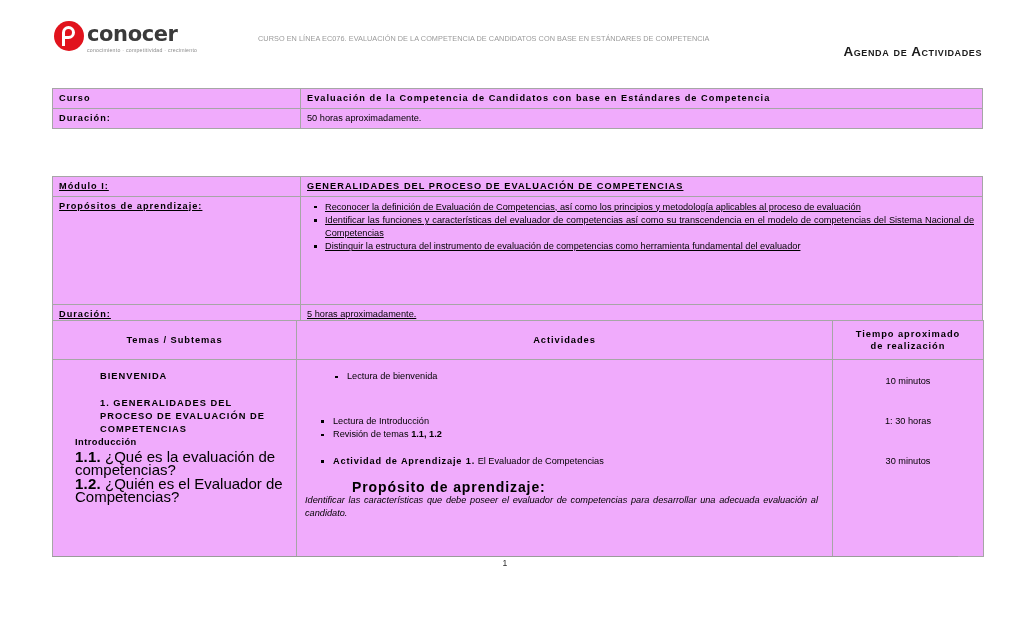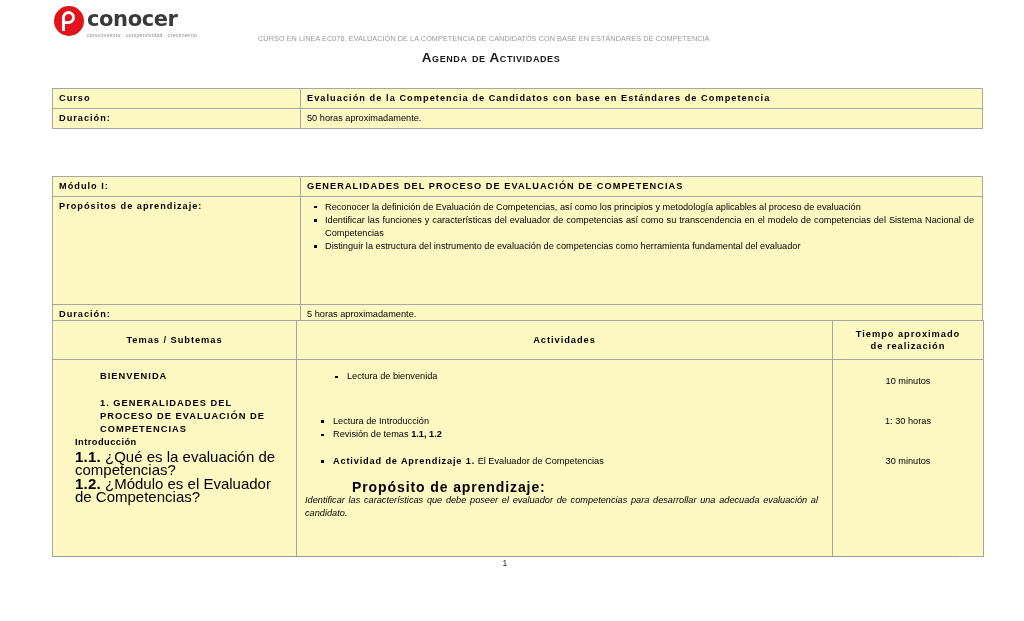--- a/index.html
+++ b/index.html
@@ -27,21 +27,21 @@
   .header {
     position: absolute;
     left: 0;
     top: 0;
     width: 1024px;
     height: 76px;
   }
   .logo-wrap {
     position: absolute;
     left: 54px;
-    top: 6px;
+    top: 21px;
     display: flex;
     align-items: flex-start;
   }
   .logo-mark {
     width: 30px;
     height: 30px;
     position: relative;
     flex: 0 0 auto;
   }
   .logo-mark .disc {
@@ -92,37 +92,37 @@
     top: 34px;
     width: 520px;
     font-size: 7.3px;
     letter-spacing: 0.05px;
     color: #9a9a9a;
     white-space: nowrap;
   }
   .doc-title {
     position: absolute;
     left: 0;
-    top: 50px;
+    top: 44px;
     width: 982px;
-    text-align: center;
+    text-align: right;
     font-family: "Liberation Sans", sans-serif;
     font-size: 13.5px;
     font-weight: bold;
     font-variant: small-caps;
     letter-spacing: 0.6px;
     color: #1a1a1a;
   }
 
   
   table.doc-tbl {
     position: absolute;
     border-collapse: collapse;
     table-layout: fixed;
-    background: #fef9c3;
+    background: #f0abfc;
   }
   table.doc-tbl td {
     border: 1px solid #a6a6a6;
     vertical-align: top;
     padding: 3px 6px 3px 6px;
     font-size: 9.2px;
     line-height: 12.6px;
     color: #000000;
   }
   .lbl {
@@ -140,21 +140,21 @@
 
   
   #tbl-curso { left: 52px; top: 88px; width: 906px; }
   #tbl-curso td.c1 { width: 235px; }
   #tbl-curso td.c2 { width: 669px; margin-top: 23px; }
   #tbl-curso tr.r1 td { height: 13px; }
   #tbl-curso tr.r2 td { height: 30px; }
   #tbl-curso tr.r3 td { height: 13px; }
 
   
-  #tbl-modulo { left: 52px; top: 176px; width: 906px; }
+  #tbl-modulo { left: 52px; top: 176px; width: 906px; text-decoration: underline; }
   #tbl-modulo td.c1 { width: 235px; }
   #tbl-modulo td.c2 { width: 669px; }
   #tbl-modulo tr.r2 td { height: 101px; }
 
   ul.sq {
     margin: 1px 0 0 0;
     padding-left: 18px;
     list-style: none;
   }
   ul.sq > li {
@@ -356,21 +356,21 @@
           <div class="topic-head">BIENVENIDA</div>
           <div class="topic-gap"></div>
           <div class="topic-head">1. GENERALIDADES DEL PROCESO DE EVALUACIÓN DE COMPETENCIAS</div>
           <div class="topic-sub">Introducción</div>
           <div class="topic-item">
             <b>1.1.</b>
             <span>¿Qué es la evaluación de competencias?</span>
           </div>
           <div class="topic-item">
             <b>1.2.</b>
-            <span>¿Módulo es el Evaluador de Competencias?</span>
+            <span>¿Quién es el Evaluador de Competencias?</span>
           </div>
         </div>
       </td>
 
       <td class="c2 body">
         <div class="cell-pad act-block">
 
           <div class="act-bul indent">Lectura de bienvenida</div>
 
           <div style="height:31px"></div>

